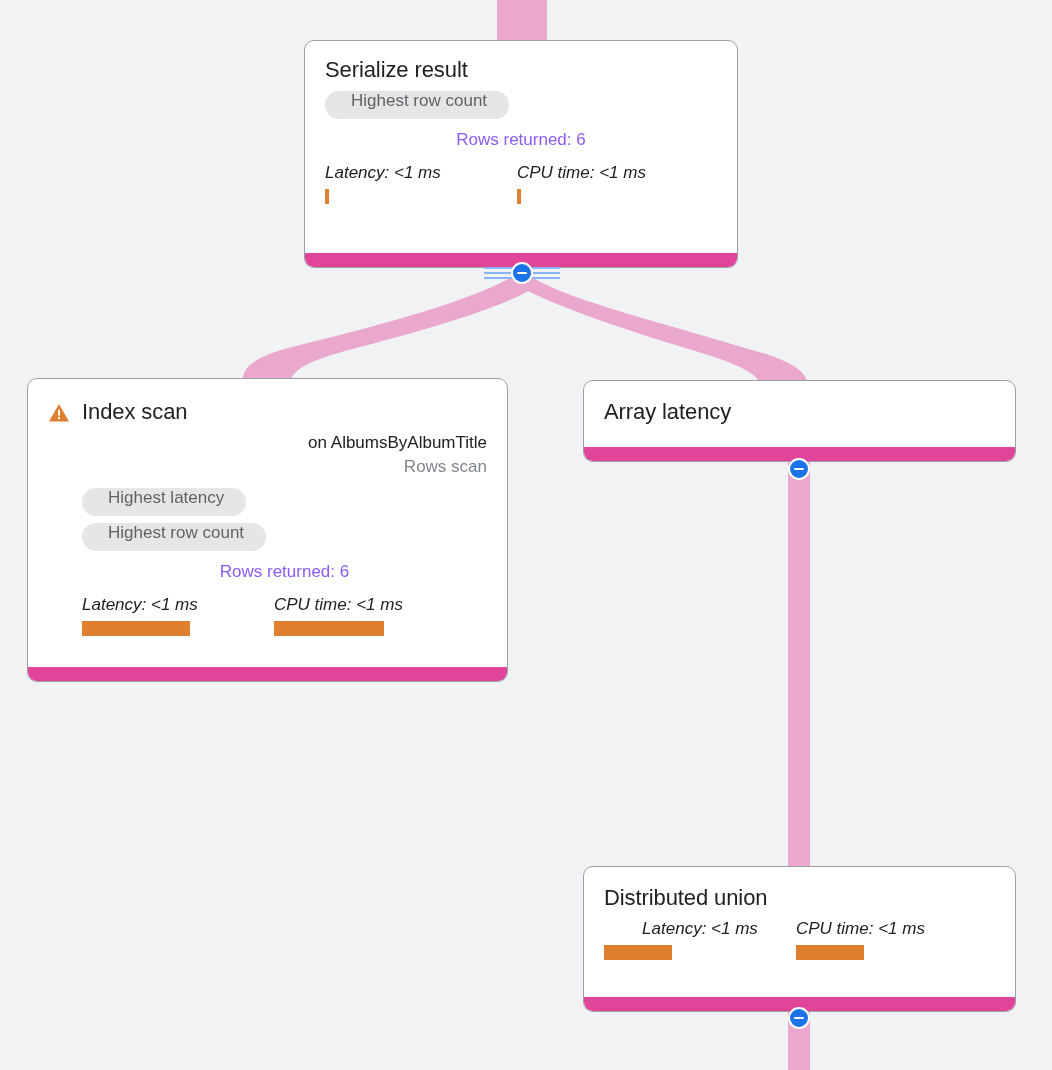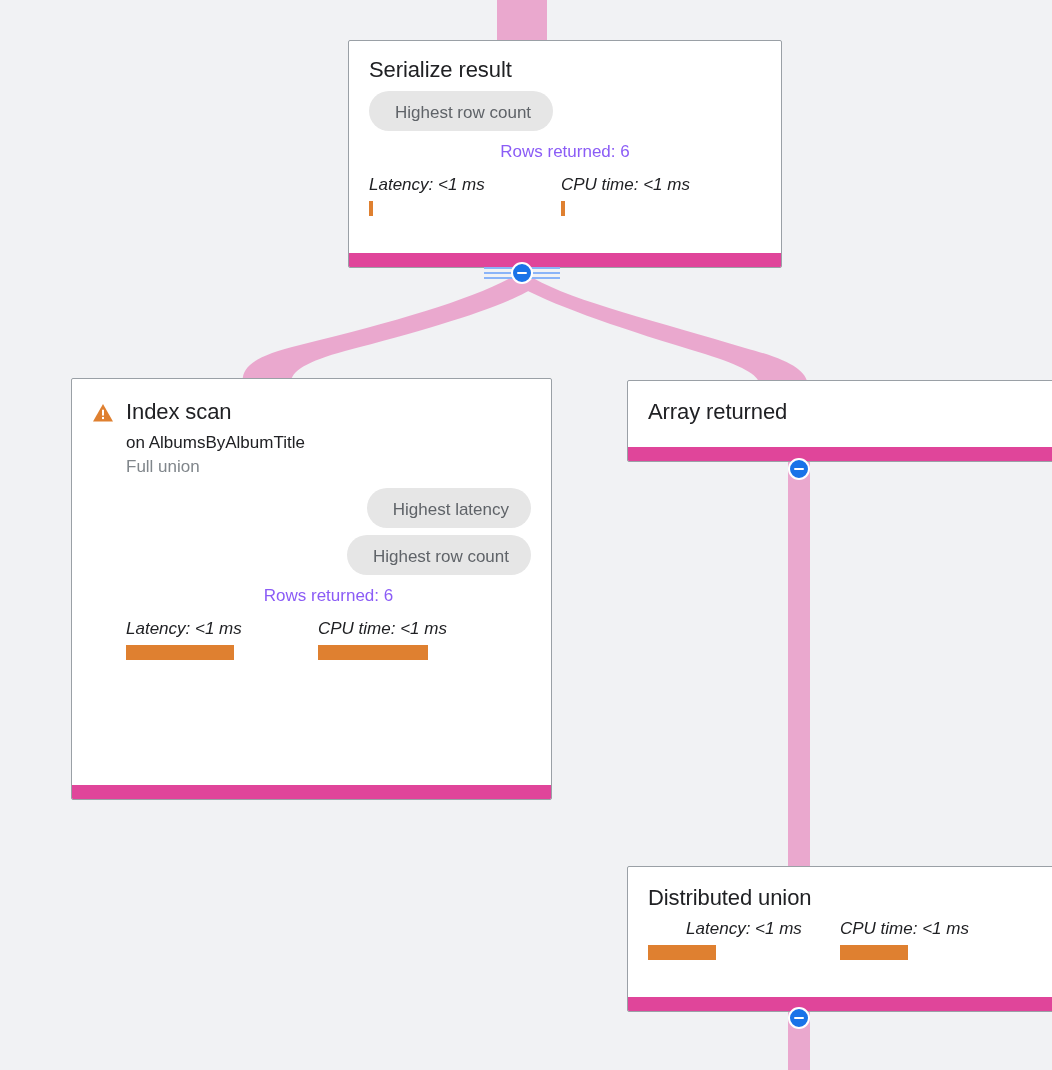--- a/index.html
+++ b/index.html
@@ -26,26 +26,25 @@
     width: 1052px;
     height: 1070px;
     pointer-events: none;
   }
 
   
   .node {
     position: absolute;
     background: #ffffff;
     border: 1.5px solid #9aa0a6;
-    border-radius: 2px;
+    border-radius: 10px;
     box-sizing: border-box;
     overflow: hidden;
     display: flex;
     flex-direction: column;
-    margin-left: 44px;
   }
   .node-body {
     flex: 1 1 auto;
     padding: 16px 20px 10px 20px;
     box-sizing: border-box;
   }
   .node-bar {
     height: 14px;
     background: #e0459a;
     flex: 0 0 auto;
@@ -67,39 +66,40 @@
     line-height: 26px;
     color: #202124;
     font-weight: 400;
     letter-spacing: -0.1px;
   }
   .node-sub {
     font-size: 17px;
     line-height: 24px;
     color: #202124;
     margin-top: 4px;
+    text-align: right;
   }
   .node-sub.muted {
     color: #80868b;
   }
 
   .chips {
     margin-top: 8px;
     display: flex;
     flex-direction: column;
     align-items: flex-start;
     gap: 7px;
   }
   .chip {
     background: #e6e6e6;
     color: #5f6368;
     border-radius: 999px;
     font-size: 17px;
     line-height: 20px;
-    padding: 12px 22px 8px 26px;
+    padding: 0 22px 8px 26px;
   }
 
   .rows {
     font-size: 17px;
     line-height: 22px;
     color: #8b5cf6;
     margin-top: 10px;
     text-align: center;
   }
 
@@ -216,37 +216,37 @@
     <div class="node-bar"></div>
   </div>
 
   <div class="toggle-rails" style="left:484px; top:267px; width:76px;">
     <span class="r1"></span>
       <span class="r2"></span>
       <span class="r3"></span>
   </div>
   <div class="toggle" style="left:511px; top:262px;"></div>
 
-  <div class="node" style="left:27px; top:378px; width:481px; height:422px;">
+  <div class="node" style="left:27px; top:378px; width:481px; height:304px;">
     <div class="node-body" style="padding:20px 20px 10px 20px;">
       <div class="node-head">
         <span class="warn-icon">
           <svg viewBox="0 0 24 22" width="22" height="20">
             <path d="M12 1.2 L23 20.4 L1 20.4 Z" fill="#df8030"></path>
             <rect x="10.9" y="7.4" width="2.2" height="6.4" fill="#ffffff"></rect>
             <rect x="10.9" y="15.3" width="2.2" height="2.4" fill="#ffffff"></rect>
           </svg>
         </span>
         <div>
           <div class="node-title">Index scan</div>
         </div>
       </div>
       <div class="node-sub" style="margin-left:34px; margin-top:6px;">on AlbumsByAlbumTitle</div>
-      <div class="node-sub muted" style="margin-left:34px; margin-top:0;">Full union</div>
-      <div class="chips" style="margin-left:34px; margin-top:9px;align-items:flex-end;">
+      <div class="node-sub muted" style="margin-left:34px; margin-top:0;">Rows scan</div>
+      <div class="chips" style="margin-left:34px; margin-top:9px;">
         <div class="chip">Highest latency</div>
         <div class="chip">Highest row count</div>
       </div>
       <div class="rows" style="margin-left:34px;">Rows returned: 6</div>
       <div class="metrics" style="margin-left:34px;">
         <div class="metric" style="width:192px;">
           <div class="metric-label">Latency: &lt;1 ms</div>
           <div class="metric-bar" style="width:108px;"></div>
         </div>
         <div class="metric">
@@ -254,21 +254,21 @@
           <div class="metric-bar" style="width:110px;"></div>
         </div>
       </div>
     </div>
     <div class="node-bar"></div>
   </div>
 
   <div class="node" style="left:583px; top:380px; width:433px; height:82px;">
     <div class="node-body" style="padding:18px 20px 0 20px;">
       <div class="node-head">
-        <div class="node-title">Array returned</div>
+        <div class="node-title">Array latency</div>
       </div>
     </div>
     <div class="node-bar"></div>
   </div>
   <div class="toggle" style="left:788px; top:458px;"></div>
 
   <div class="node" style="left:583px; top:866px; width:433px; height:146px;">
     <div class="node-body" style="padding:18px 20px 8px 20px;text-align:center;">
       <div class="node-head">
         <div class="node-title">Distributed union</div>

